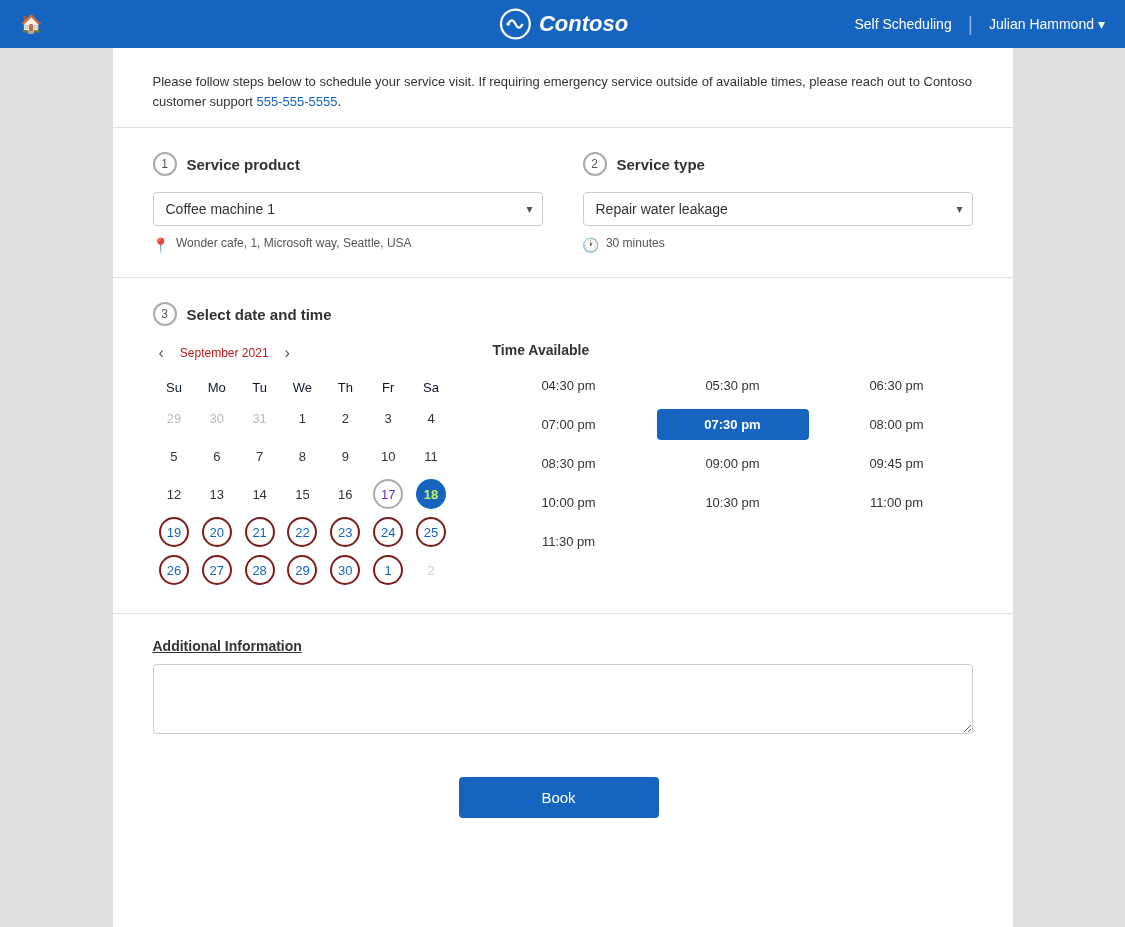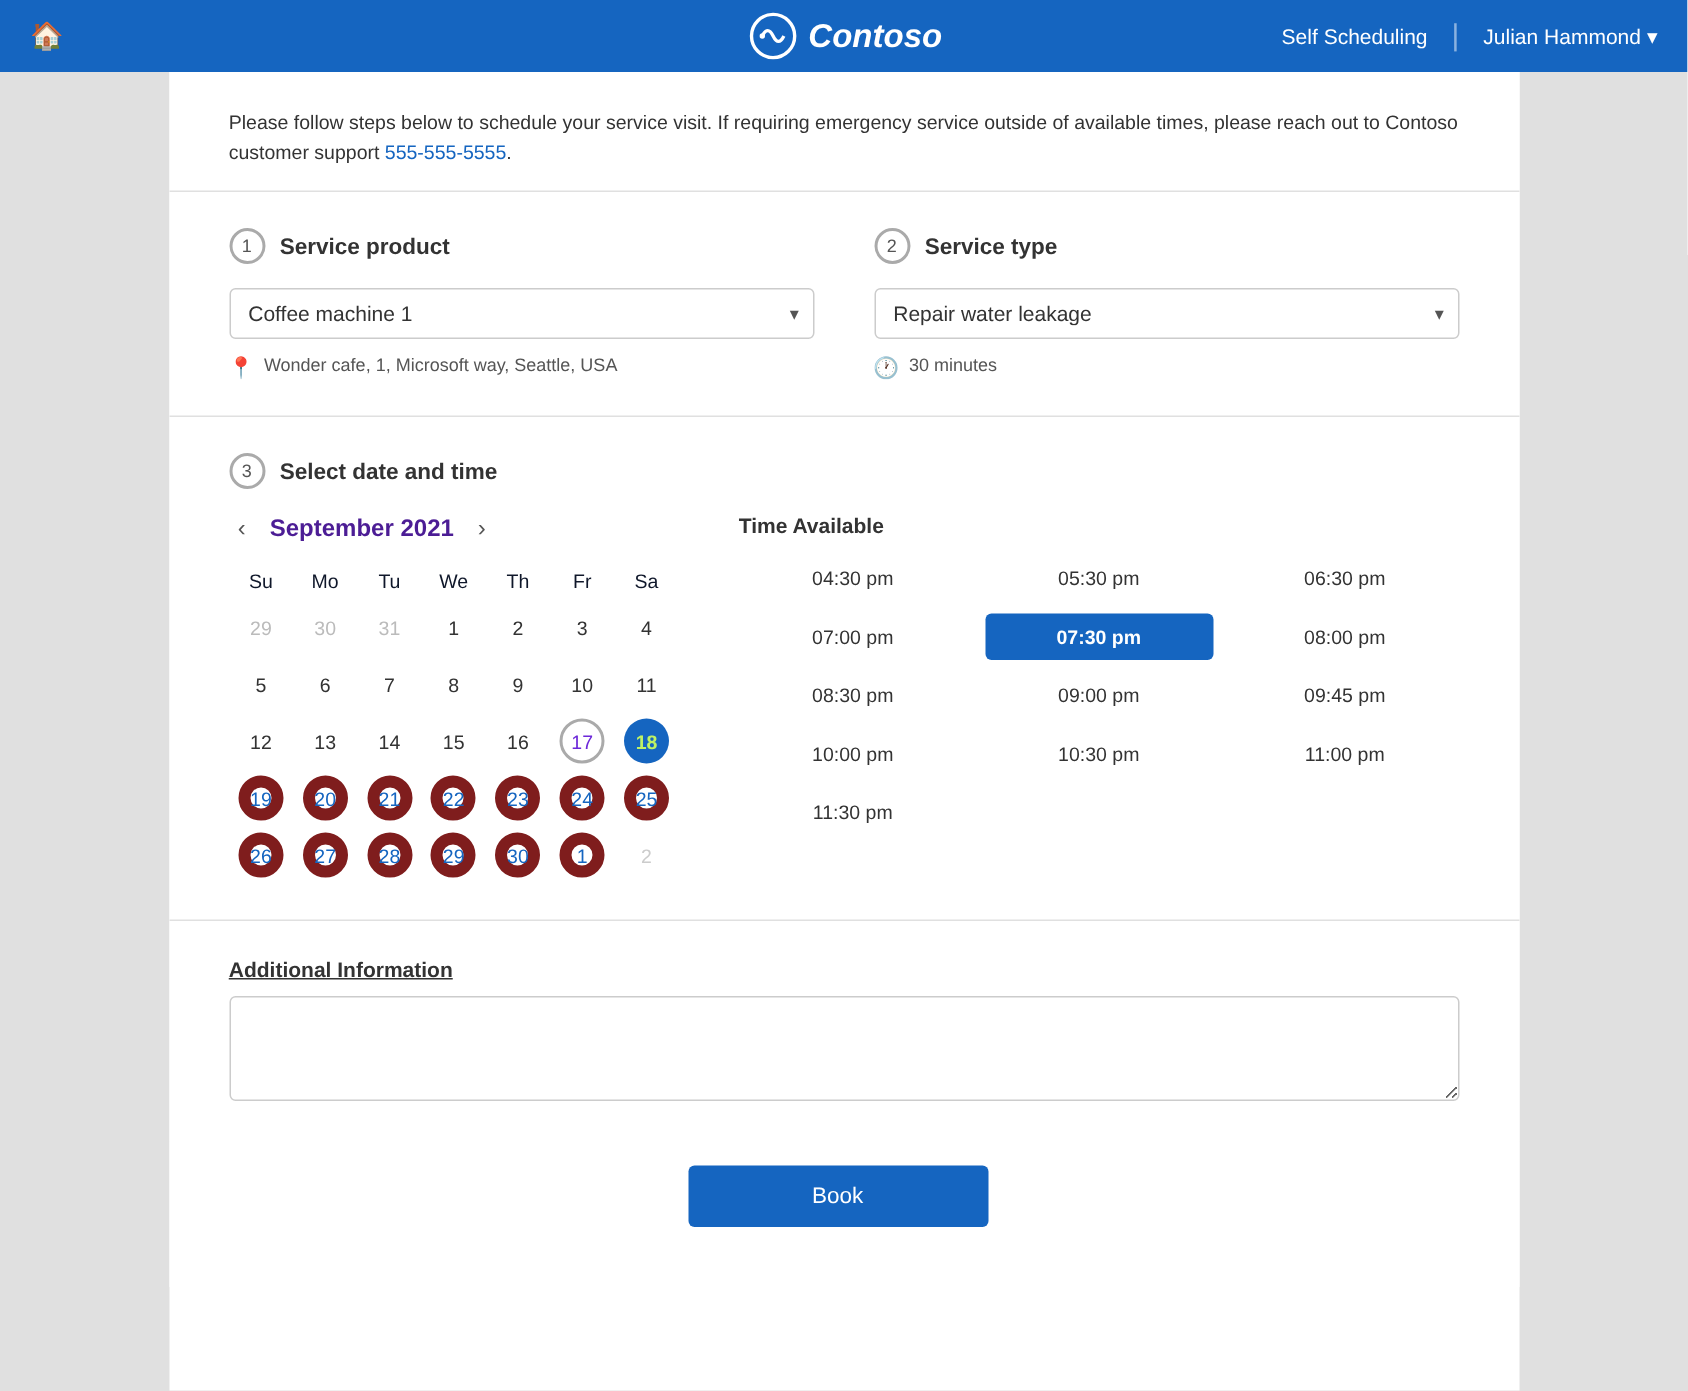--- a/index.html
+++ b/index.html
@@ -152,21 +152,21 @@
     }
     .cal-nav-btn {
       background: none;
       border: none;
       cursor: pointer;
       font-size: 16px;
       color: #555;
       padding: 2px 6px;
       border-radius: 3px;
     }
-    .cal-month { font-size: 16px; font-weight: 700; color: #4c1d95; }
+    .cal-month { font-size: 12px; font-weight: 400; color: #b91c1c; }
 
     
     .cal-grid {
       width: 100%;
       border-collapse: collapse;
     }
     .cal-grid th {
       text-align: center;
       font-size: 13px;
       color: #0f172a;
@@ -193,21 +193,21 @@
     .cal-day.selected-today {
       background: #1565c0;
       color: #bef264;
       font-weight: 600;
     }
     .cal-day.today-outline {
       border: 2px solid #aaa;
       color: #6d28d9;
     }
     .cal-day.available-circle {
-      border: 8px solid #7f1d1d;
+      border: 2px solid #7f1d1d;
       color: #1565c0;
       font-weight: 500;
     }
     .cal-day.no-style { color: #ccc; cursor: default; }
 
     
     .time-header {
       font-size: 14px;
       font-weight: 600;
       color: #333;

